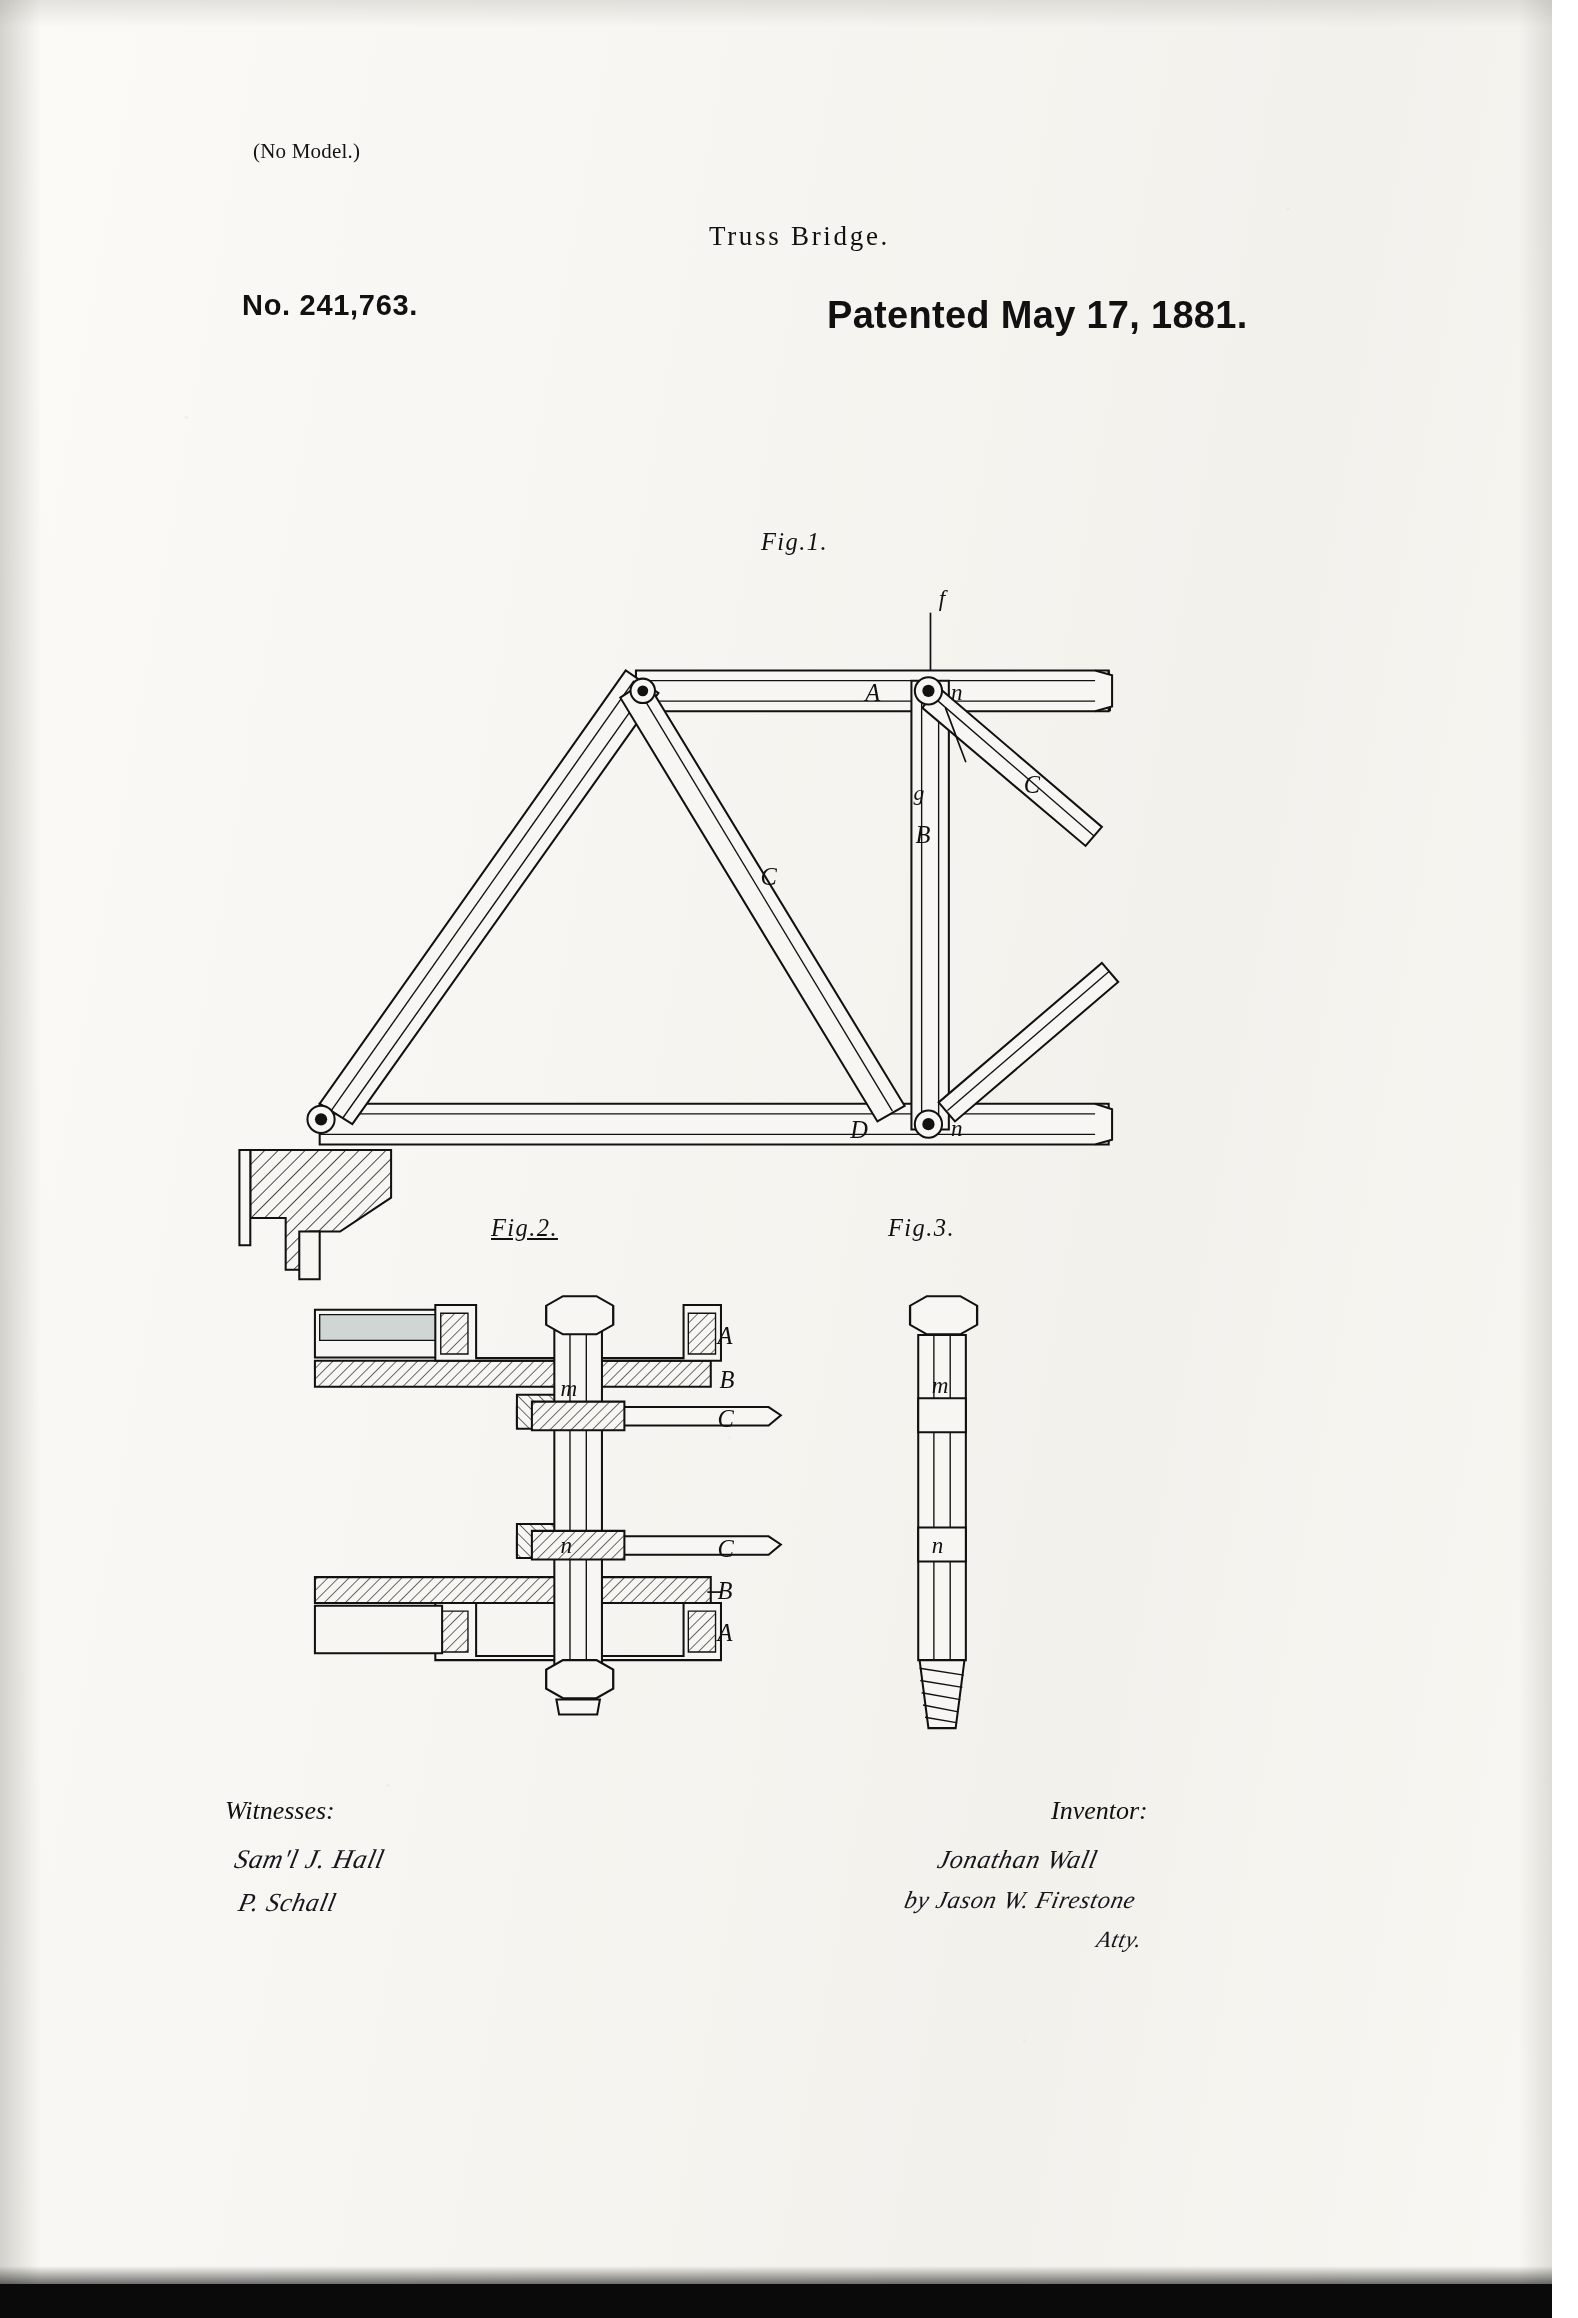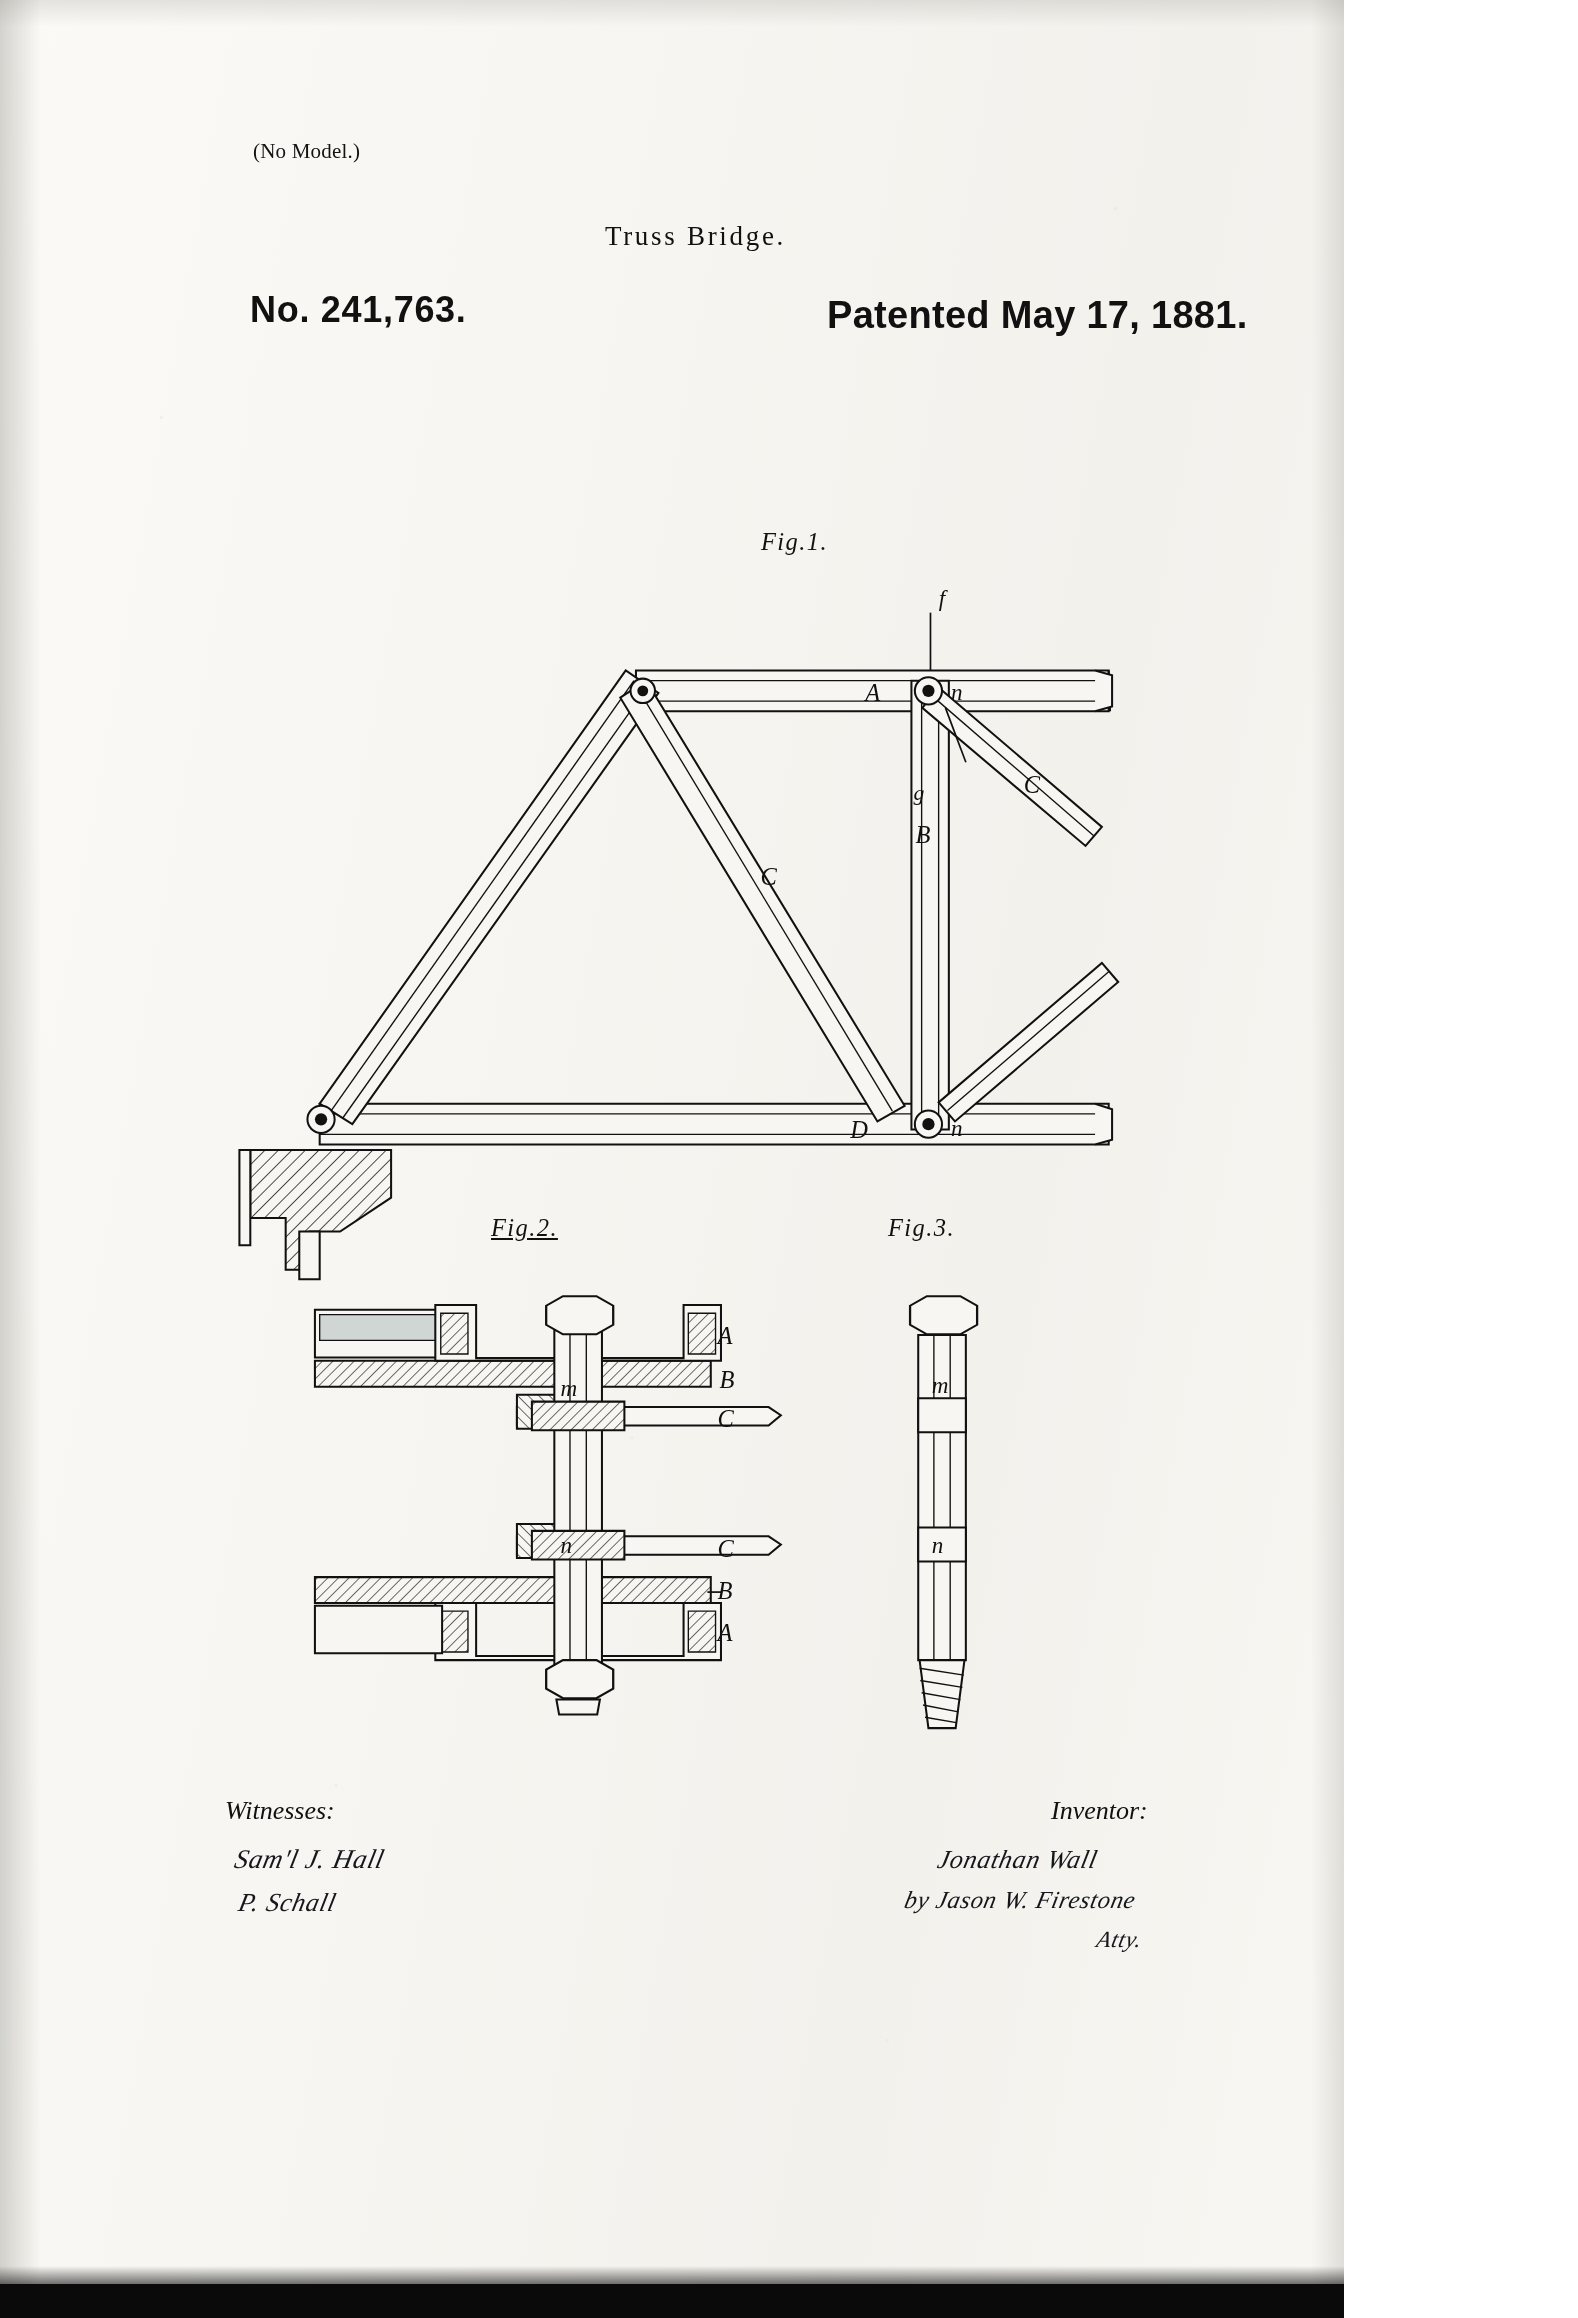--- a/index.html
+++ b/index.html
@@ -5,21 +5,21 @@
   html, body {
     margin: 0;
     padding: 0;
     background: #ffffff;
   }
   body {
     font-family: "Liberation Serif", serif;
   }
   .page {
     position: relative;
-    width: 1344px;
+    width: 1552px;
     height: 2319px;
     background: #e5e5e5;
     overflow: hidden;
   }
   
   .paper-texture {
     position: absolute;
     inset: 0;
     background:
       radial-gradient(circle at 12% 18%, rgba(0,0,0,0.035) 0 1.4px, transparent 2px),
@@ -90,23 +90,23 @@
     top: 221px;
     text-align: center;
     font-size: 27px;
     letter-spacing: 2.7px;
     color: #111;
     font-family: "Liberation Serif", serif;
     padding-left: 47px;
   }
   .patent-no {
     position: absolute;
-    left: 250px;
+    left: 242px;
     top: 289px;
-    font-size: 36px;
+    font-size: 29px;
     font-weight: bold;
     letter-spacing: 0.7px;
     color: #111;
     font-family: "Liberation Sans", sans-serif;
   }
   .patent-date {
     position: absolute;
     left: 827px;
     top: 294px;
     font-size: 38px;

